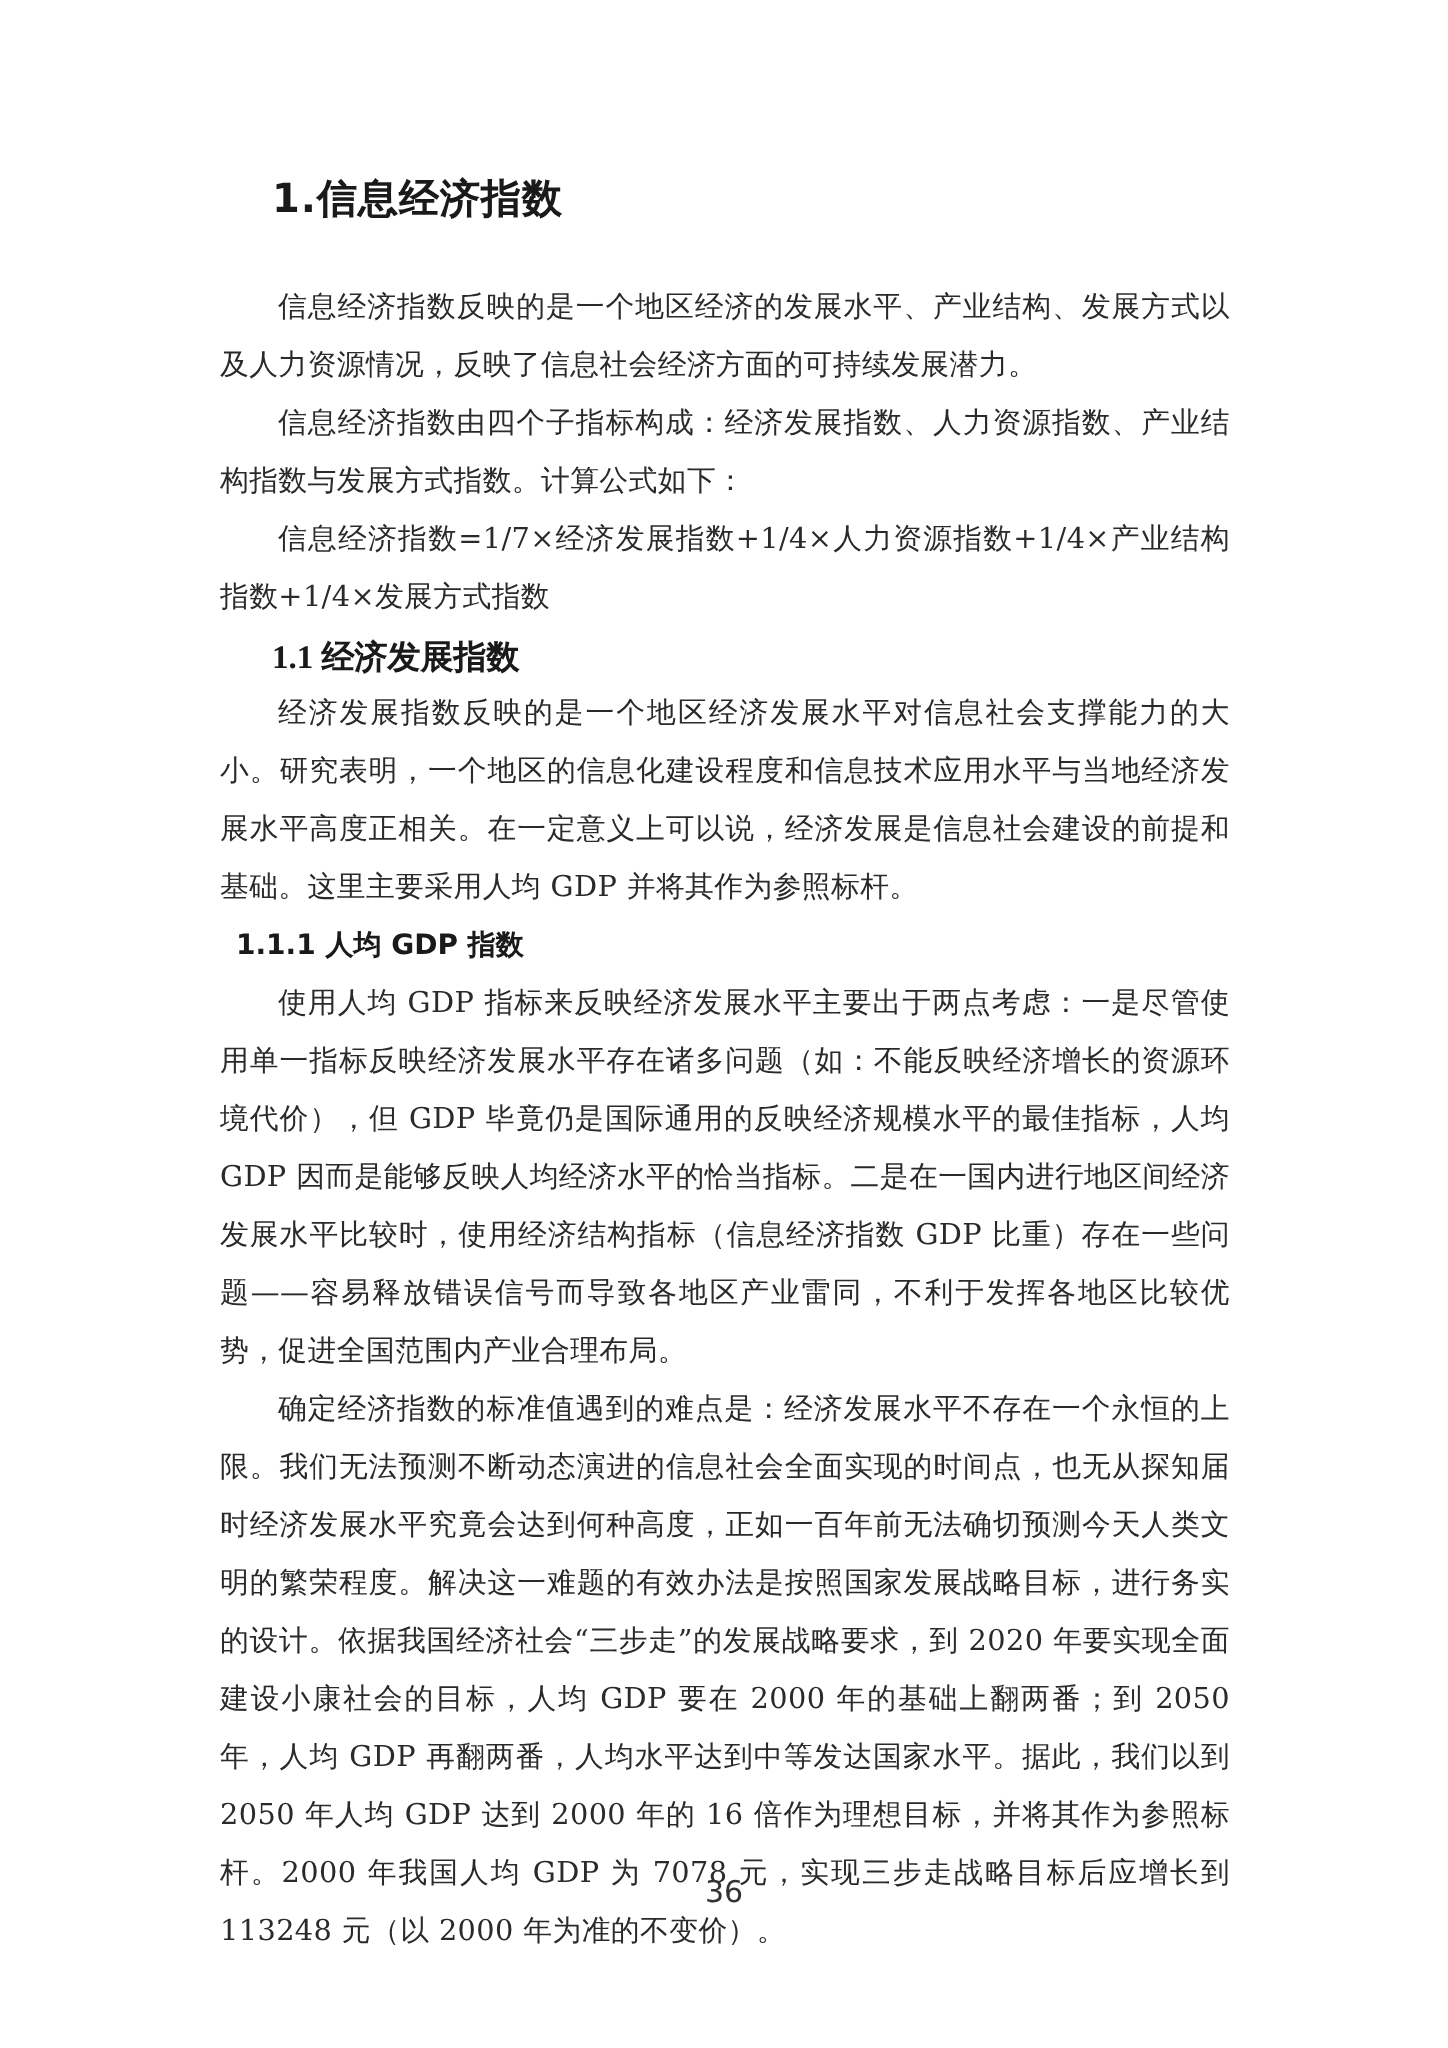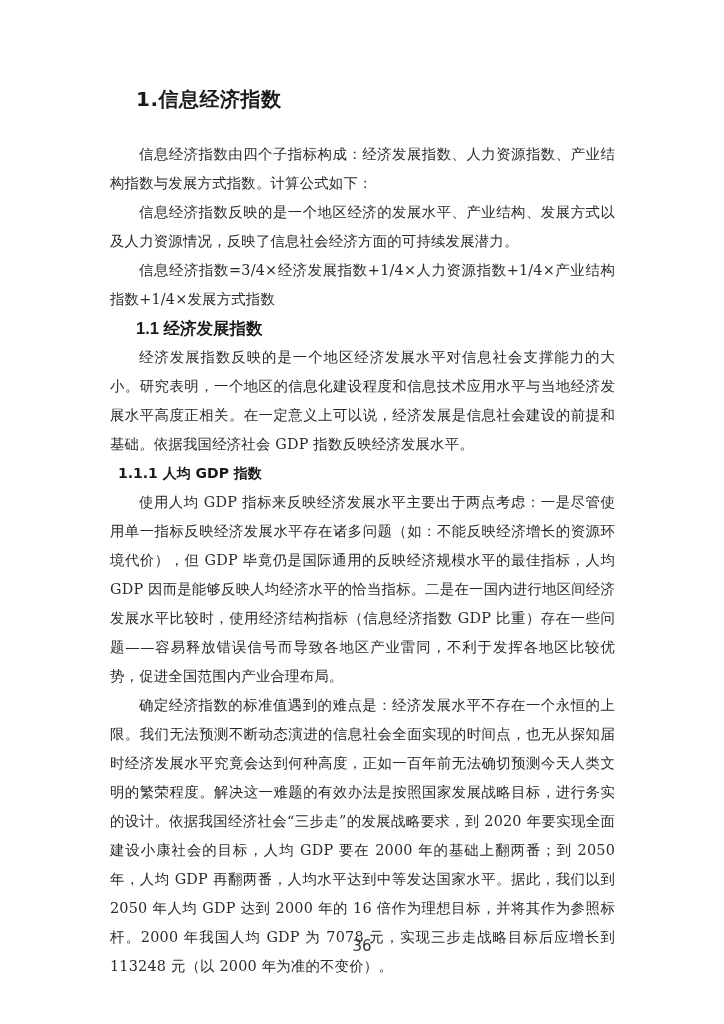--- a/index.html
+++ b/index.html
@@ -31,21 +31,21 @@
     .h1 {
       font-family: "DejaVu Sans", "Liberation Sans", sans-serif;
       font-size: 20px;
       font-weight: bold;
       line-height: 30px;
       margin: 0 0 0 26px;
       color: #1a1a1a;
       letter-spacing: 0.5px;
     }
     .h2 {
-      font-family: Liberation Sans, sans-serif;
+      font-family: Liberation Serif, serif;
       font-size: 16.5px;
       font-weight: bold;
       line-height: 29px;
       margin: 0 0 0 26px;
       color: #1a1a1a;
     }
     .h3 {
       font-family: "DejaVu Sans", "Liberation Sans", sans-serif;
       font-size: 14px;
       font-weight: bold;
@@ -76,27 +76,27 @@
   </style>
 </head>
 <body>
 
 <div class="page">
   <div class="content">
 
     <div class="h1">1.信息经济指数</div>
     <div class="gap-after-h1"></div>
 
+    <p class="p">信息经济指数反映的是一个地区经济的发展水平、产业结构、发展方式以及人力资源情况，反映了信息社会经济方面的可持续发展潜力。</p>
     <p class="p">信息经济指数由四个子指标构成：经济发展指数、人力资源指数、产业结构指数与发展方式指数。计算公式如下：</p>
-    <p class="p">信息经济指数反映的是一个地区经济的发展水平、产业结构、发展方式以及人力资源情况，反映了信息社会经济方面的可持续发展潜力。</p>
-    <p class="p">信息经济指数=3/4×经济发展指数+1/4×人力资源指数+1/4×产业结构指数+1/4×发展方式指数</p>
+    <p class="p">信息经济指数=1/7×经济发展指数+1/4×人力资源指数+1/4×产业结构指数+1/4×发展方式指数</p>
 
     <div class="h2">1.1 经济发展指数</div>
 
-    <p class="p">经济发展指数反映的是一个地区经济发展水平对信息社会支撑能力的大小。研究表明，一个地区的信息化建设程度和信息技术应用水平与当地经济发展水平高度正相关。在一定意义上可以说，经济发展是信息社会建设的前提和基础。依据我国经济社会 GDP 指数反映经济发展水平。</p>
+    <p class="p">经济发展指数反映的是一个地区经济发展水平对信息社会支撑能力的大小。研究表明，一个地区的信息化建设程度和信息技术应用水平与当地经济发展水平高度正相关。在一定意义上可以说，经济发展是信息社会建设的前提和基础。这里主要采用人均 GDP 并将其作为参照标杆。</p>
 
     <div class="h3">1.1.1 人均 GDP 指数</div>
 
     <p class="p">使用人均 GDP 指标来反映经济发展水平主要出于两点考虑：一是尽管使用单一指标反映经济发展水平存在诸多问题（如：不能反映经济增长的资源环境代价），但 GDP 毕竟仍是国际通用的反映经济规模水平的最佳指标，人均 GDP 因而是能够反映人均经济水平的恰当指标。二是在一国内进行地区间经济发展水平比较时，使用经济结构指标（信息经济指数 GDP 比重）存在一些问题——容易释放错误信号而导致各地区产业雷同，不利于发挥各地区比较优势，促进全国范围内产业合理布局。</p>
     <p class="p">确定经济指数的标准值遇到的难点是：经济发展水平不存在一个永恒的上限。我们无法预测不断动态演进的信息社会全面实现的时间点，也无从探知届时经济发展水平究竟会达到何种高度，正如一百年前无法确切预测今天人类文明的繁荣程度。解决这一难题的有效办法是按照国家发展战略目标，进行务实的设计。依据我国经济社会“三步走”的发展战略要求，到 2020 年要实现全面建设小康社会的目标，人均 GDP 要在 2000 年的基础上翻两番；到 2050 年，人均 GDP 再翻两番，人均水平达到中等发达国家水平。据此，我们以到 2050 年人均 GDP 达到 2000 年的 16 倍作为理想目标，并将其作为参照标杆。2000 年我国人均 GDP 为 7078 元，实现三步走战略目标后应增长到 113248 元（以 2000 年为准的不变价）。</p>
 
   </div>
 
   <div class="page-number">36</div>
 </div>

